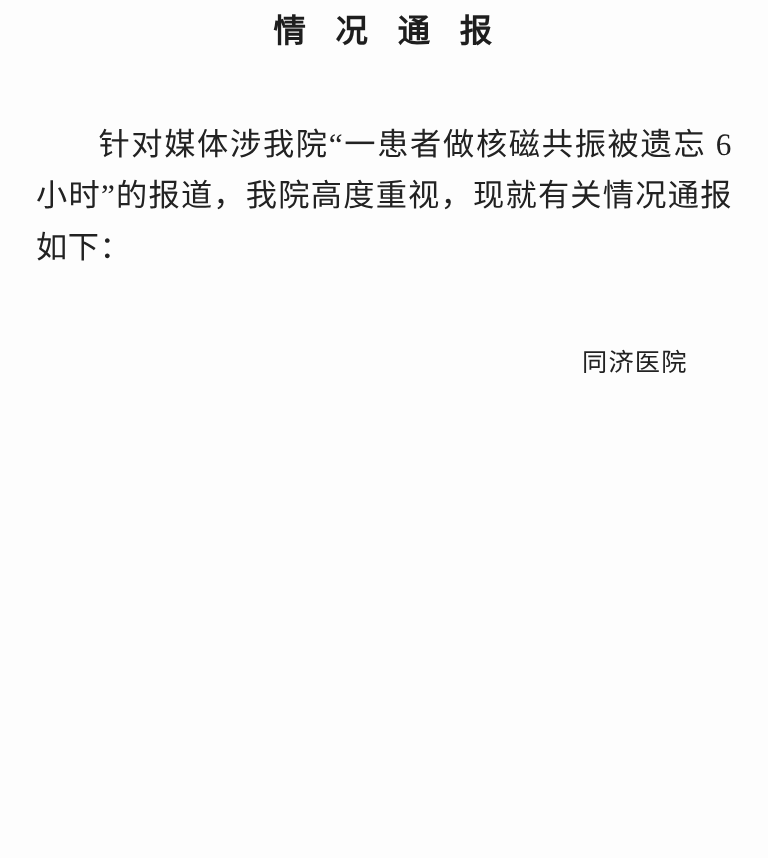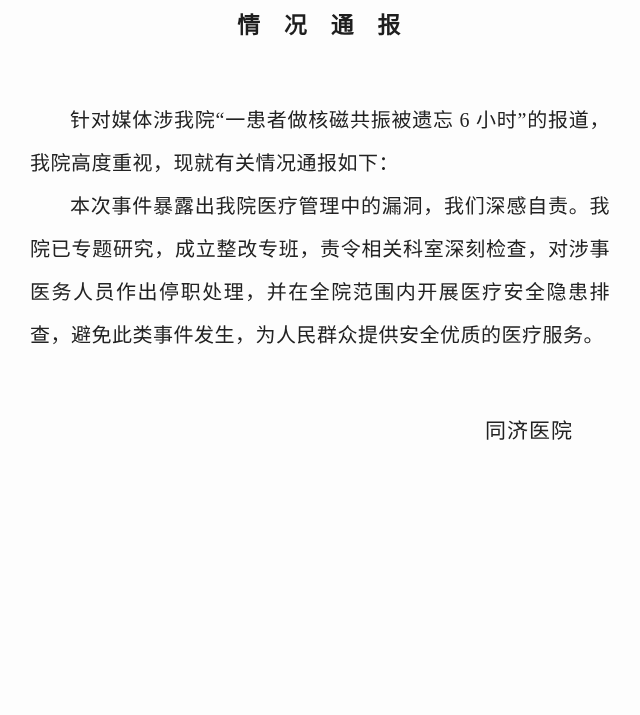--- a/index.html
+++ b/index.html
@@ -16,34 +16,34 @@
   .page {
     box-sizing: border-box;
     width: 640px;
     height: 715px;
     padding: 0 30px;
     background: #fdfdfd;
   }
   .doc-title {
     margin: 9px 0 0 0;
     text-align: center;
-    font-size: 23px;
+    font-size: 27px;
     line-height: 34px;
     font-weight: bold;
     color: #1e1e1e;
     letter-spacing: 2px;
     word-spacing: 14px;
     font-family: "Liberation Serif", serif;
   }
   .doc-body {
     margin-top: 56px;
   }
   .para {
     margin: 0;
-    font-size: 20px;
+    font-size: 26px;
     line-height: 43px;
     color: #222222;
     text-align: justify;
     text-indent: 2em;
     letter-spacing: 0.5px;
     font-family: "Liberation Serif", serif;
   }
   .signature {
     margin-top: 53px;
     text-align: right;
@@ -57,20 +57,19 @@
   }
 </style>
 </head>
 <body>
 
 <div class="page">
   <h1 class="doc-title">情 况 通 报</h1>
 
   <div class="doc-body">
     <p class="para">针对媒体涉我院“一患者做核磁共振被遗忘 6 小时”的报道，我院高度重视，现就有关情况通报如下：</p>
-    <p class="para">本次事件暴露出我院医疗管理中的漏洞，我们深感自责。我院已专题研究，成立整改专班，责令相关科室深刻检查，对涉事医务人员作出停职处理，并在全院范围内开展医疗安全隐患排查，避免此类事件发生，为人民群众提供安全优质的医疗服务。</p>
   </div>
 
   <div class="signature">
     <div class="sig-org">同济医院</div>
 
   </div>
 </div>
 
 </body></html>

